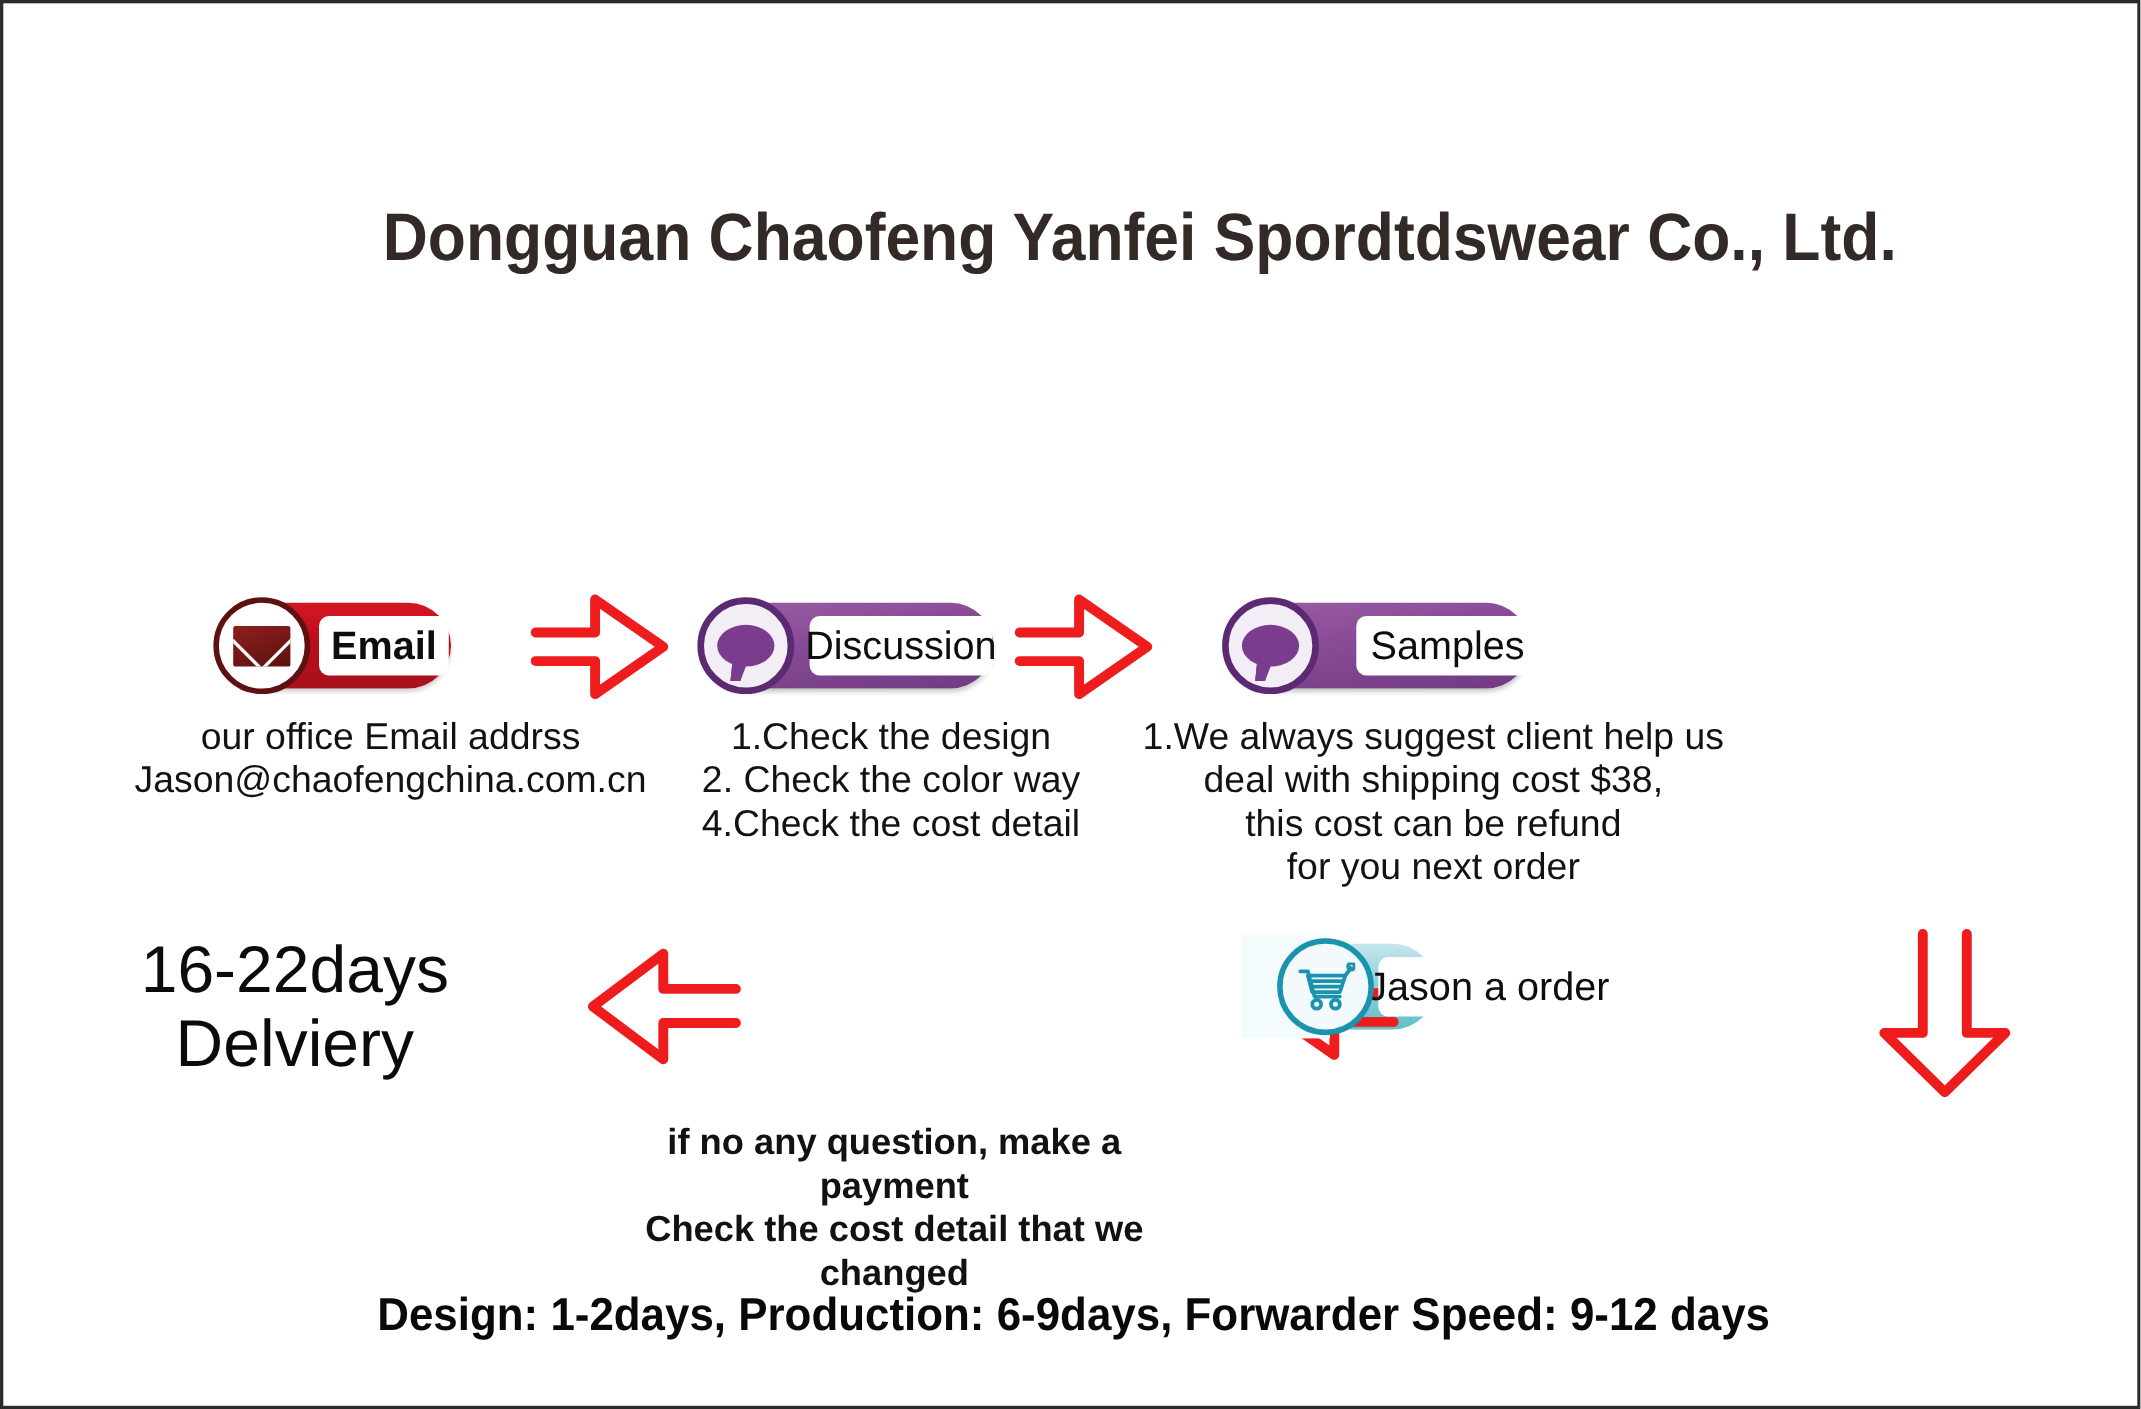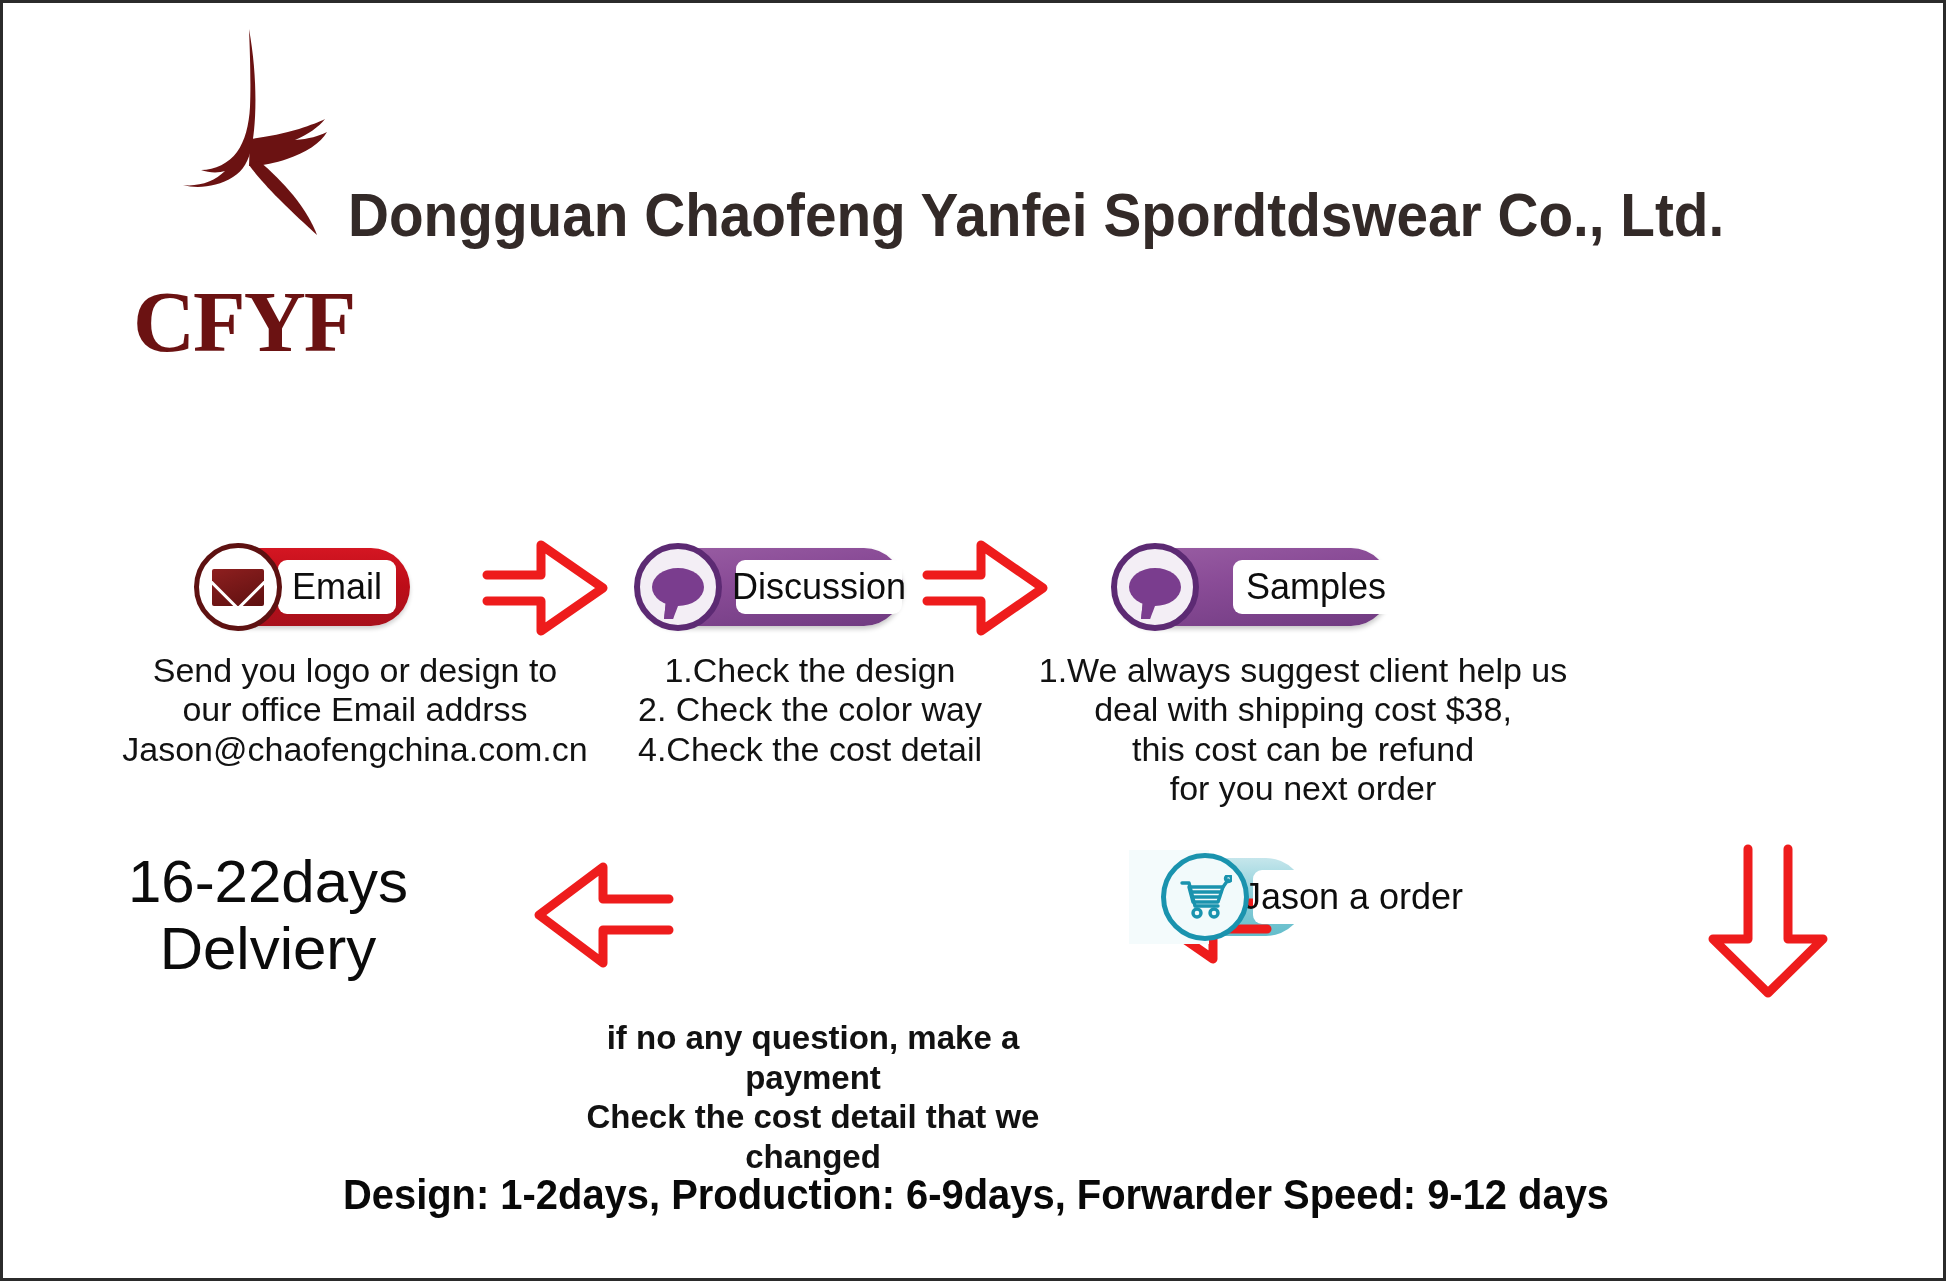--- a/index.html
+++ b/index.html
@@ -109,21 +109,21 @@
     left: 195px;
     top: 545px;
     width: 212px;
     background: linear-gradient(180deg, #d41622 0%, #bc0d18 48%, #a8111c 100%);
     box-shadow: 0 3px 4px rgba(0,0,0,0.18);
   }
   #badge-email .badge-circle {
     background: #ffffff;
     border: 5px solid #5e1111;
   }
-  #badge-email .badge-label { left: 80px; width: 118px; }
+  #badge-email .badge-label { left: 92px; width: 118px; font-weight: bold; }
 
   .envelope {
     width: 52px;
     height: 37px;
     background: linear-gradient(160deg, #8e1f1f 0%, #5e1010 100%);
     position: relative;
     overflow: hidden;
     border-radius: 2px;
   }
   .envelope::before {
@@ -241,46 +241,31 @@
     transform: scaleX(0.95);
     white-space: nowrap;
   }
   .tline { display: block; }
 </style>
 </head>
 <body>
 
 <div id="page">
 
-  <div id="header-logo">
-    <svg id="bird-mark" viewBox="0 0 230 230">
-      <path fill="#6b1212" d="M96 8 C104 52 104 96 99 124 C96 140 90 150 80 156
-               C64 166 44 168 30 164 C46 166 62 160 72 150
-               C66 152 56 152 48 149 C62 149 76 142 84 131
-               C92 120 96 104 97 86 C98 62 97 32 96 8 Z"></path>
-      <path fill="#6b1212" d="M97 118 C112 116 130 113 146 108 C158 104 166 101 172 98
-               C166 106 154 114 142 119 C156 118 166 115 174 111
-               C168 122 152 132 134 138 C120 143 106 145 96 145 Z"></path>
-      <path fill="#6b1212" d="M106 140 C118 150 130 162 140 174 C152 189 160 203 164 214
-               C154 205 140 192 126 178 C112 164 102 152 96 144 Z"></path>
-    </svg>
-    <div id="logo-wordmark">CFYF</div>
-  </div>
 
   <div id="company-title">Dongguan Chaofeng Yanfei Spordtdswear Co., Ltd.</div>
 
   <div class="badge" id="badge-email">
     <div class="badge-circle">
       <div class="envelope"></div>
     </div>
     <div class="badge-label">Email</div>
   </div>
 
   <div class="body-text" id="text-email">
-    <span class="tline">Send you logo or design to</span>
     <span class="tline">our office Email addrss</span>
     <span class="tline">Jason@chaofengchina.com.cn</span>
   </div>
 
   <svg class="arrow" style="left:478px; top:530px; width:130px; height:110px;" viewBox="0 0 130 110">
     <path d="M6 42 L60 42 L60 12 L122 55 L60 98 L60 68 L6 68" fill="none" stroke="#ee1c1c" stroke-width="9" stroke-linecap="round" stroke-linejoin="round"></path>
   </svg>
 
   <div class="badge badge-purple" id="badge-discussion">
     <div class="badge-circle">

